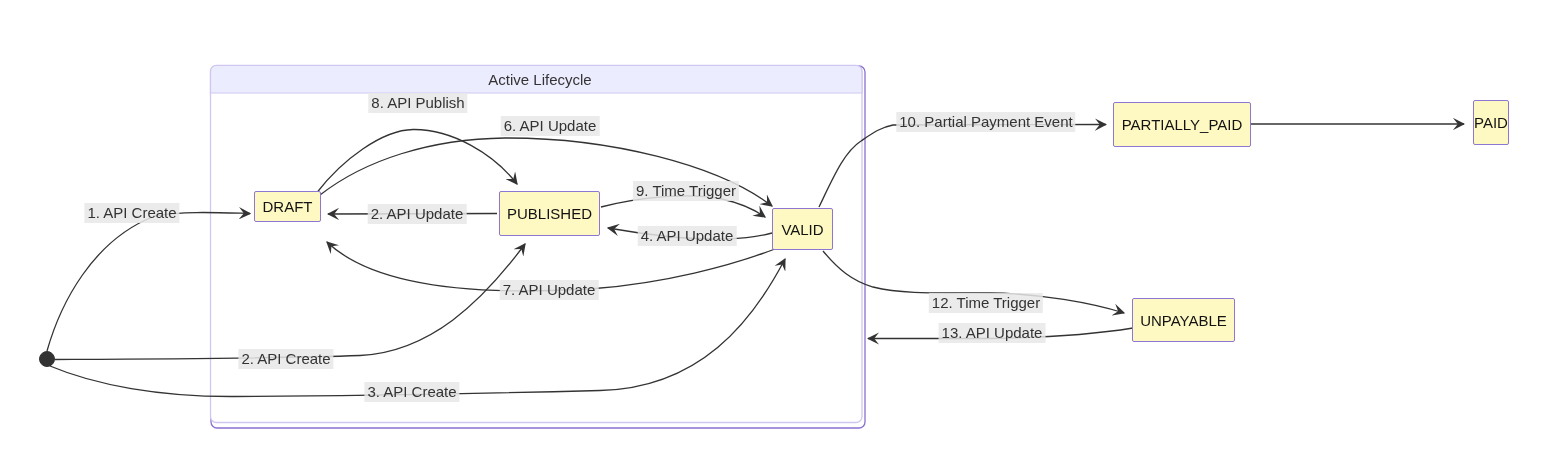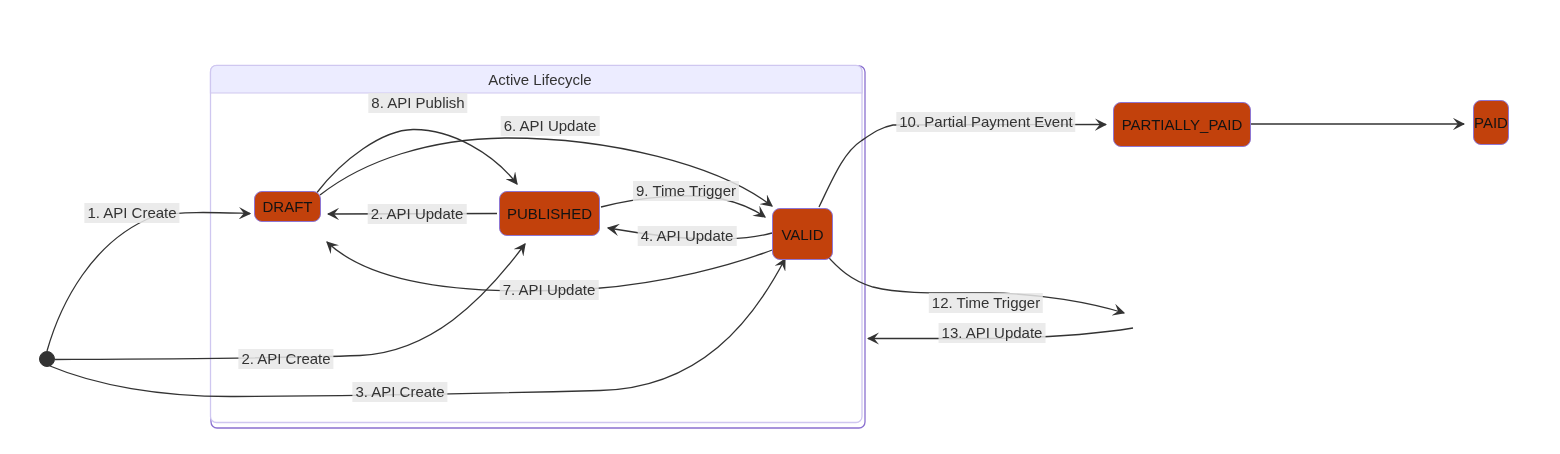--- a/index.html
+++ b/index.html
@@ -7,23 +7,23 @@
     position:relative;
     width:1560px;height:454px;
     background:#ffffff;
     font-family:"Liberation Sans","DejaVu Sans",sans-serif;
     overflow:hidden;
   }
   #edges-svg{position:absolute;left:0;top:0;z-index:1;}
   .state{
     position:absolute;z-index:3;
     display:flex;align-items:center;justify-content:center;
-    background:#c2410c;
+    background:#fef9c3;
     border:1.3px solid #8E76D3;
-    border-radius:8px;
+    border-radius:2px;
     font-size:15px;color:#131313;
     box-sizing:border-box;
     white-space:nowrap;
   }
   .elabel{
     position:absolute;z-index:2;
     transform:translate(-50%,-50%);
     background:rgba(232,232,232,0.85);
     padding:0 3px;
     font-size:15px;line-height:20px;color:#333333;
@@ -31,28 +31,28 @@
   }
   .cluster-title{
     position:absolute;z-index:2;
     transform:translate(-50%,-50%);
     font-size:15px;color:#333333;
     white-space:nowrap;
   }
   
   #st-draft        {left:254px;top:191px;width:67px; height:31px;}
   #st-published    {left:499px;top:191px;width:101px;height:45px;}
-  #st-valid        {left:772px;top:208px;width:61px; height:52px;}
+  #st-valid        {left:772px;top:208px;width:61px; height:42px;}
   #st-partially    {left:1113px;top:102px;width:138px;height:45px;}
   #st-paid         {left:1473px;top:100px;width:36px;height:45px;}
   #st-unpayable    {left:1132px;top:298px;width:103px;height:44px;}
   
   #el-1 {left:132px; top:213px;text-align:right;}
   #el-2 {left:286px; top:359px;}
-  #el-3 {left:400px; top:392px;text-align:right;}
+  #el-3 {left:412px; top:392px;text-align:right;}
   #el-4 {left:687px; top:236px;}
   #el-5 {left:417px; top:214px;}
   #el-6 {left:550px; top:126px;}
   #el-7 {left:549px; top:290px;}
   #el-8 {left:418px; top:103px;}
   #el-9 {left:686px; top:191px;}
   #el-10{left:986px; top:122px;}
   #el-11{left:1362px;top:124px;}
   #el-12{left:986px; top:291px;margin-top:12px;}
   #el-13{left:992px; top:333px;}
@@ -93,20 +93,21 @@
     <circle cx="47" cy="359" r="7.5" fill="#333333" stroke="#333333"></circle>
   </svg>
 
   <div class="cluster-title" id="cluster-title">Active Lifecycle</div>
 
   <div class="state" id="st-draft">DRAFT</div>
   <div class="state" id="st-published">PUBLISHED</div>
   <div class="state" id="st-valid">VALID</div>
   <div class="state" id="st-partially">PARTIALLY_PAID</div>
   <div class="state" id="st-paid">PAID</div>
+  <div class="state" id="st-unpayable">UNPAYABLE</div>
 
   <div class="elabel" id="el-1">1. API Create</div>
   <div class="elabel" id="el-2">2. API Create</div>
   <div class="elabel" id="el-3">3. API Create</div>
   <div class="elabel" id="el-4">4. API Update</div>
   <div class="elabel" id="el-5">2. API Update</div>
   <div class="elabel" id="el-6">6. API Update</div>
   <div class="elabel" id="el-7">7. API Update</div>
   <div class="elabel" id="el-8">8. API Publish</div>
   <div class="elabel" id="el-9">9. Time Trigger</div>

